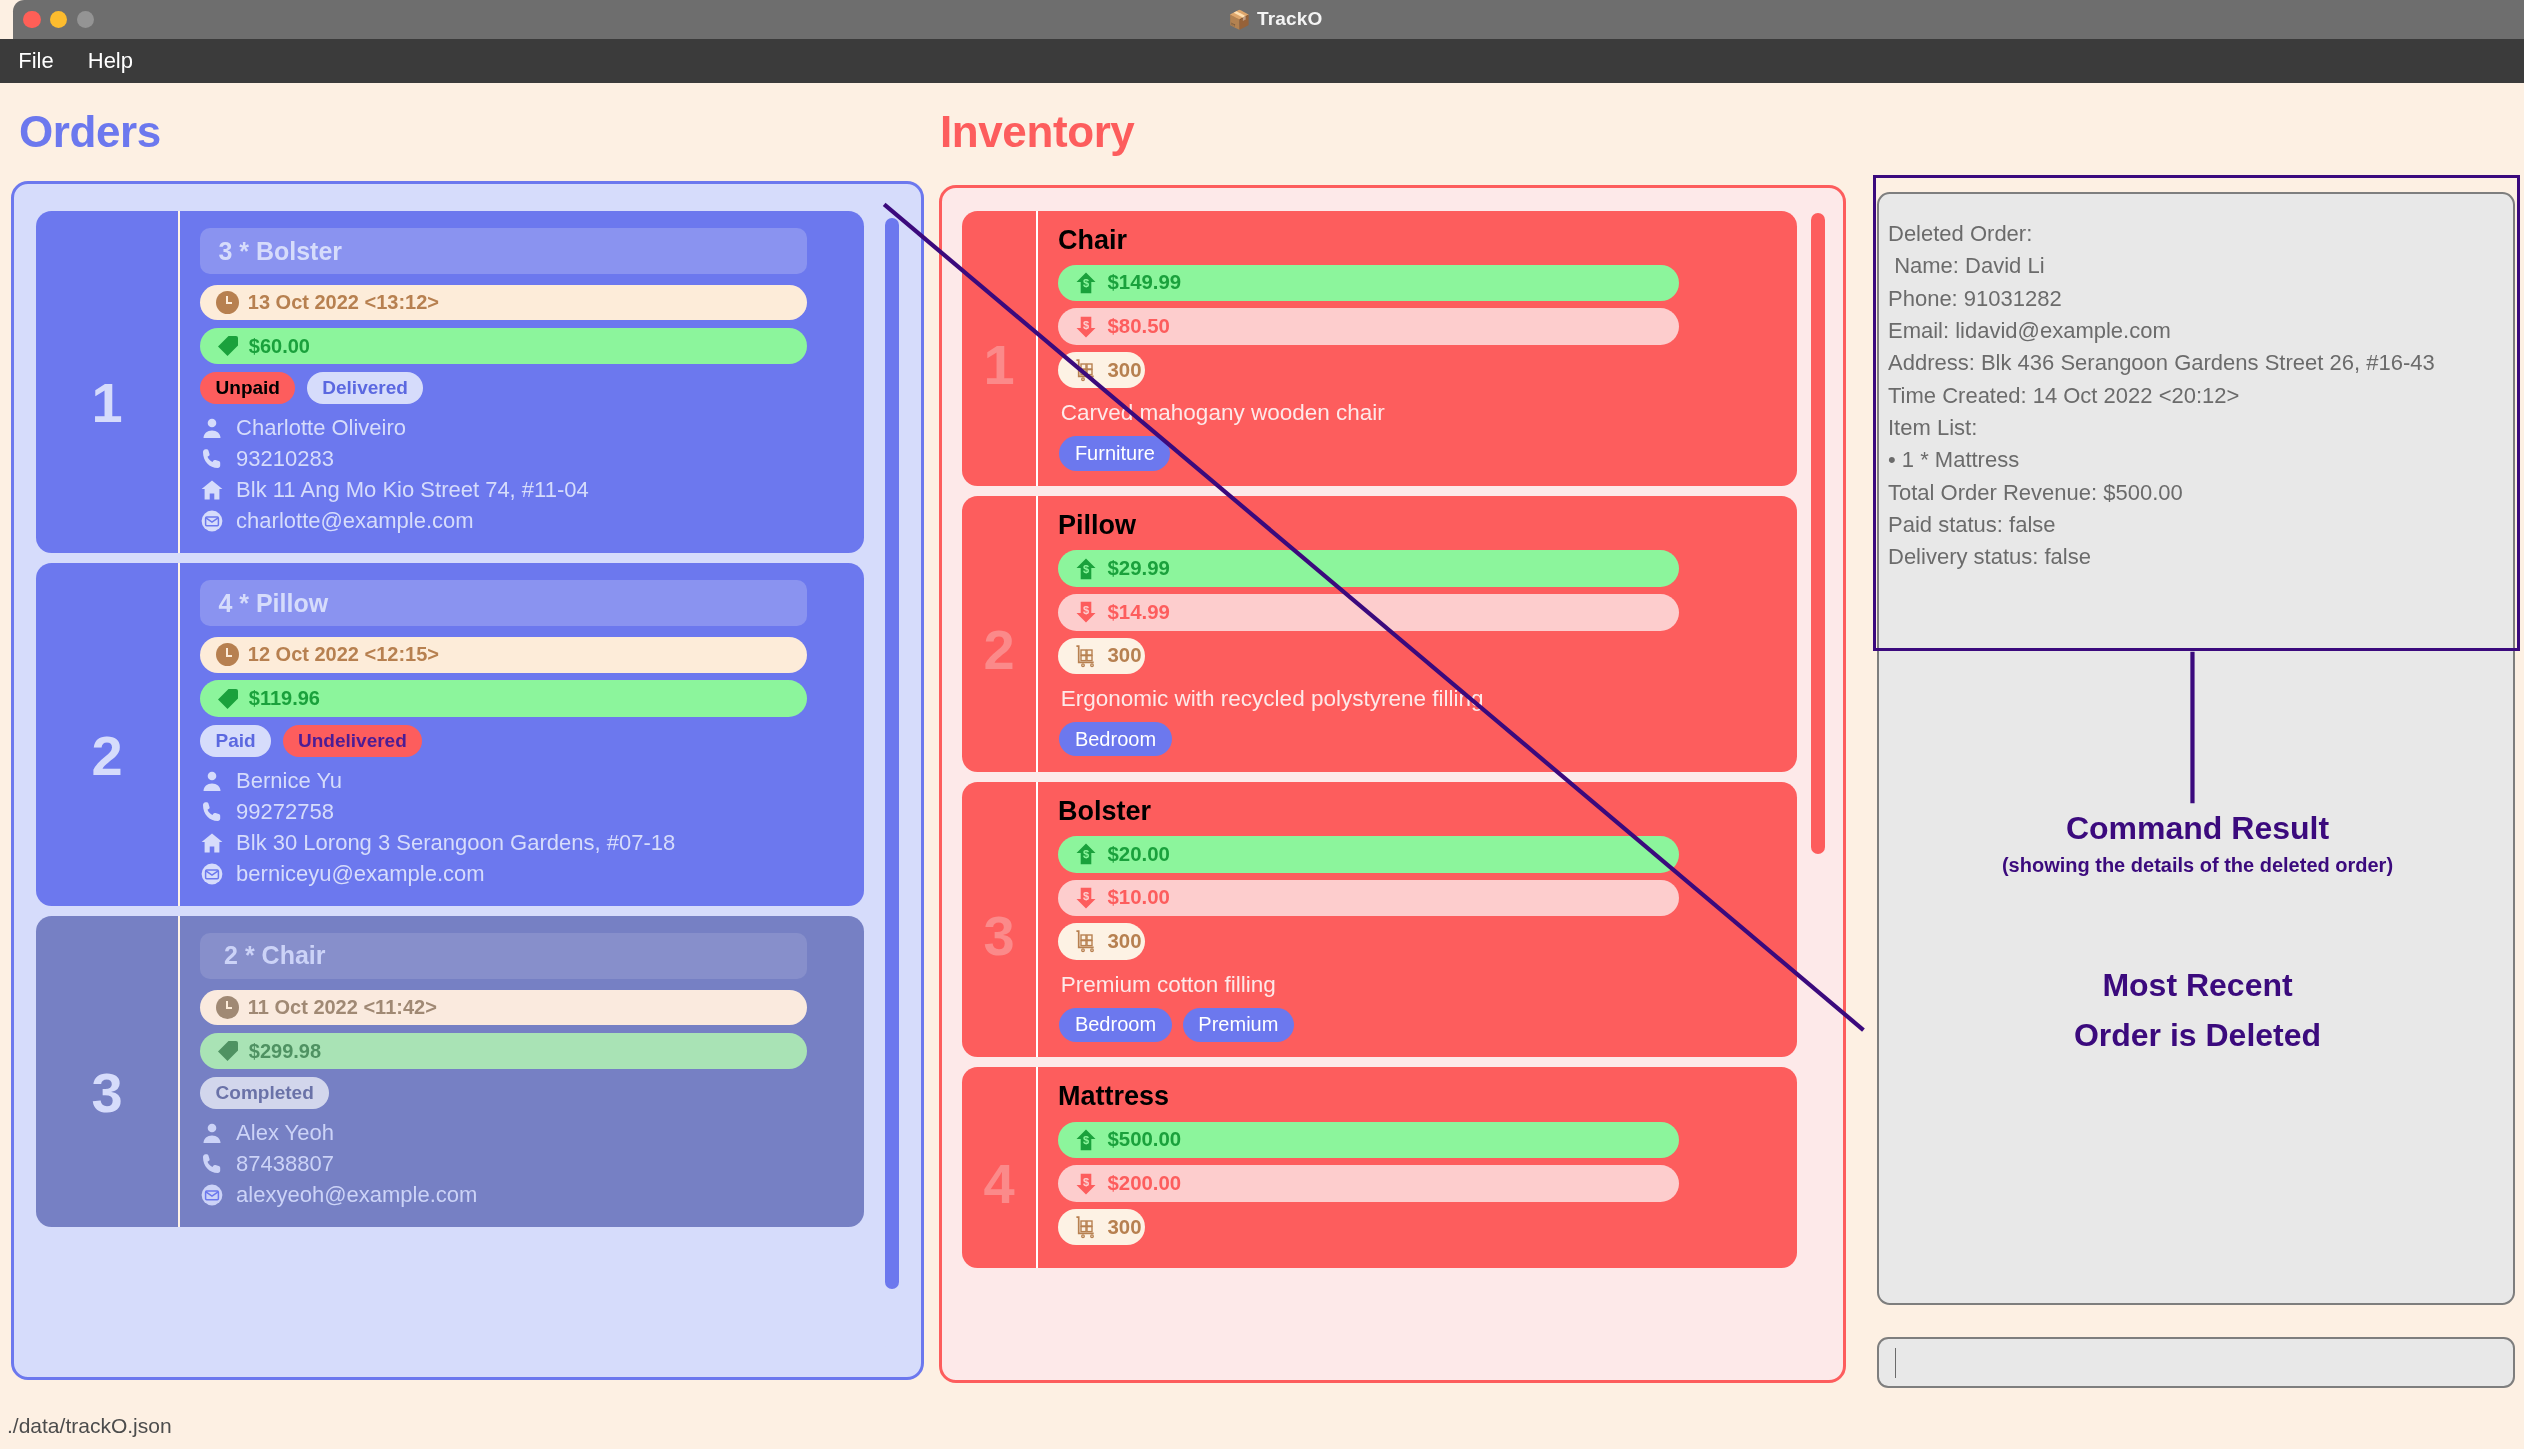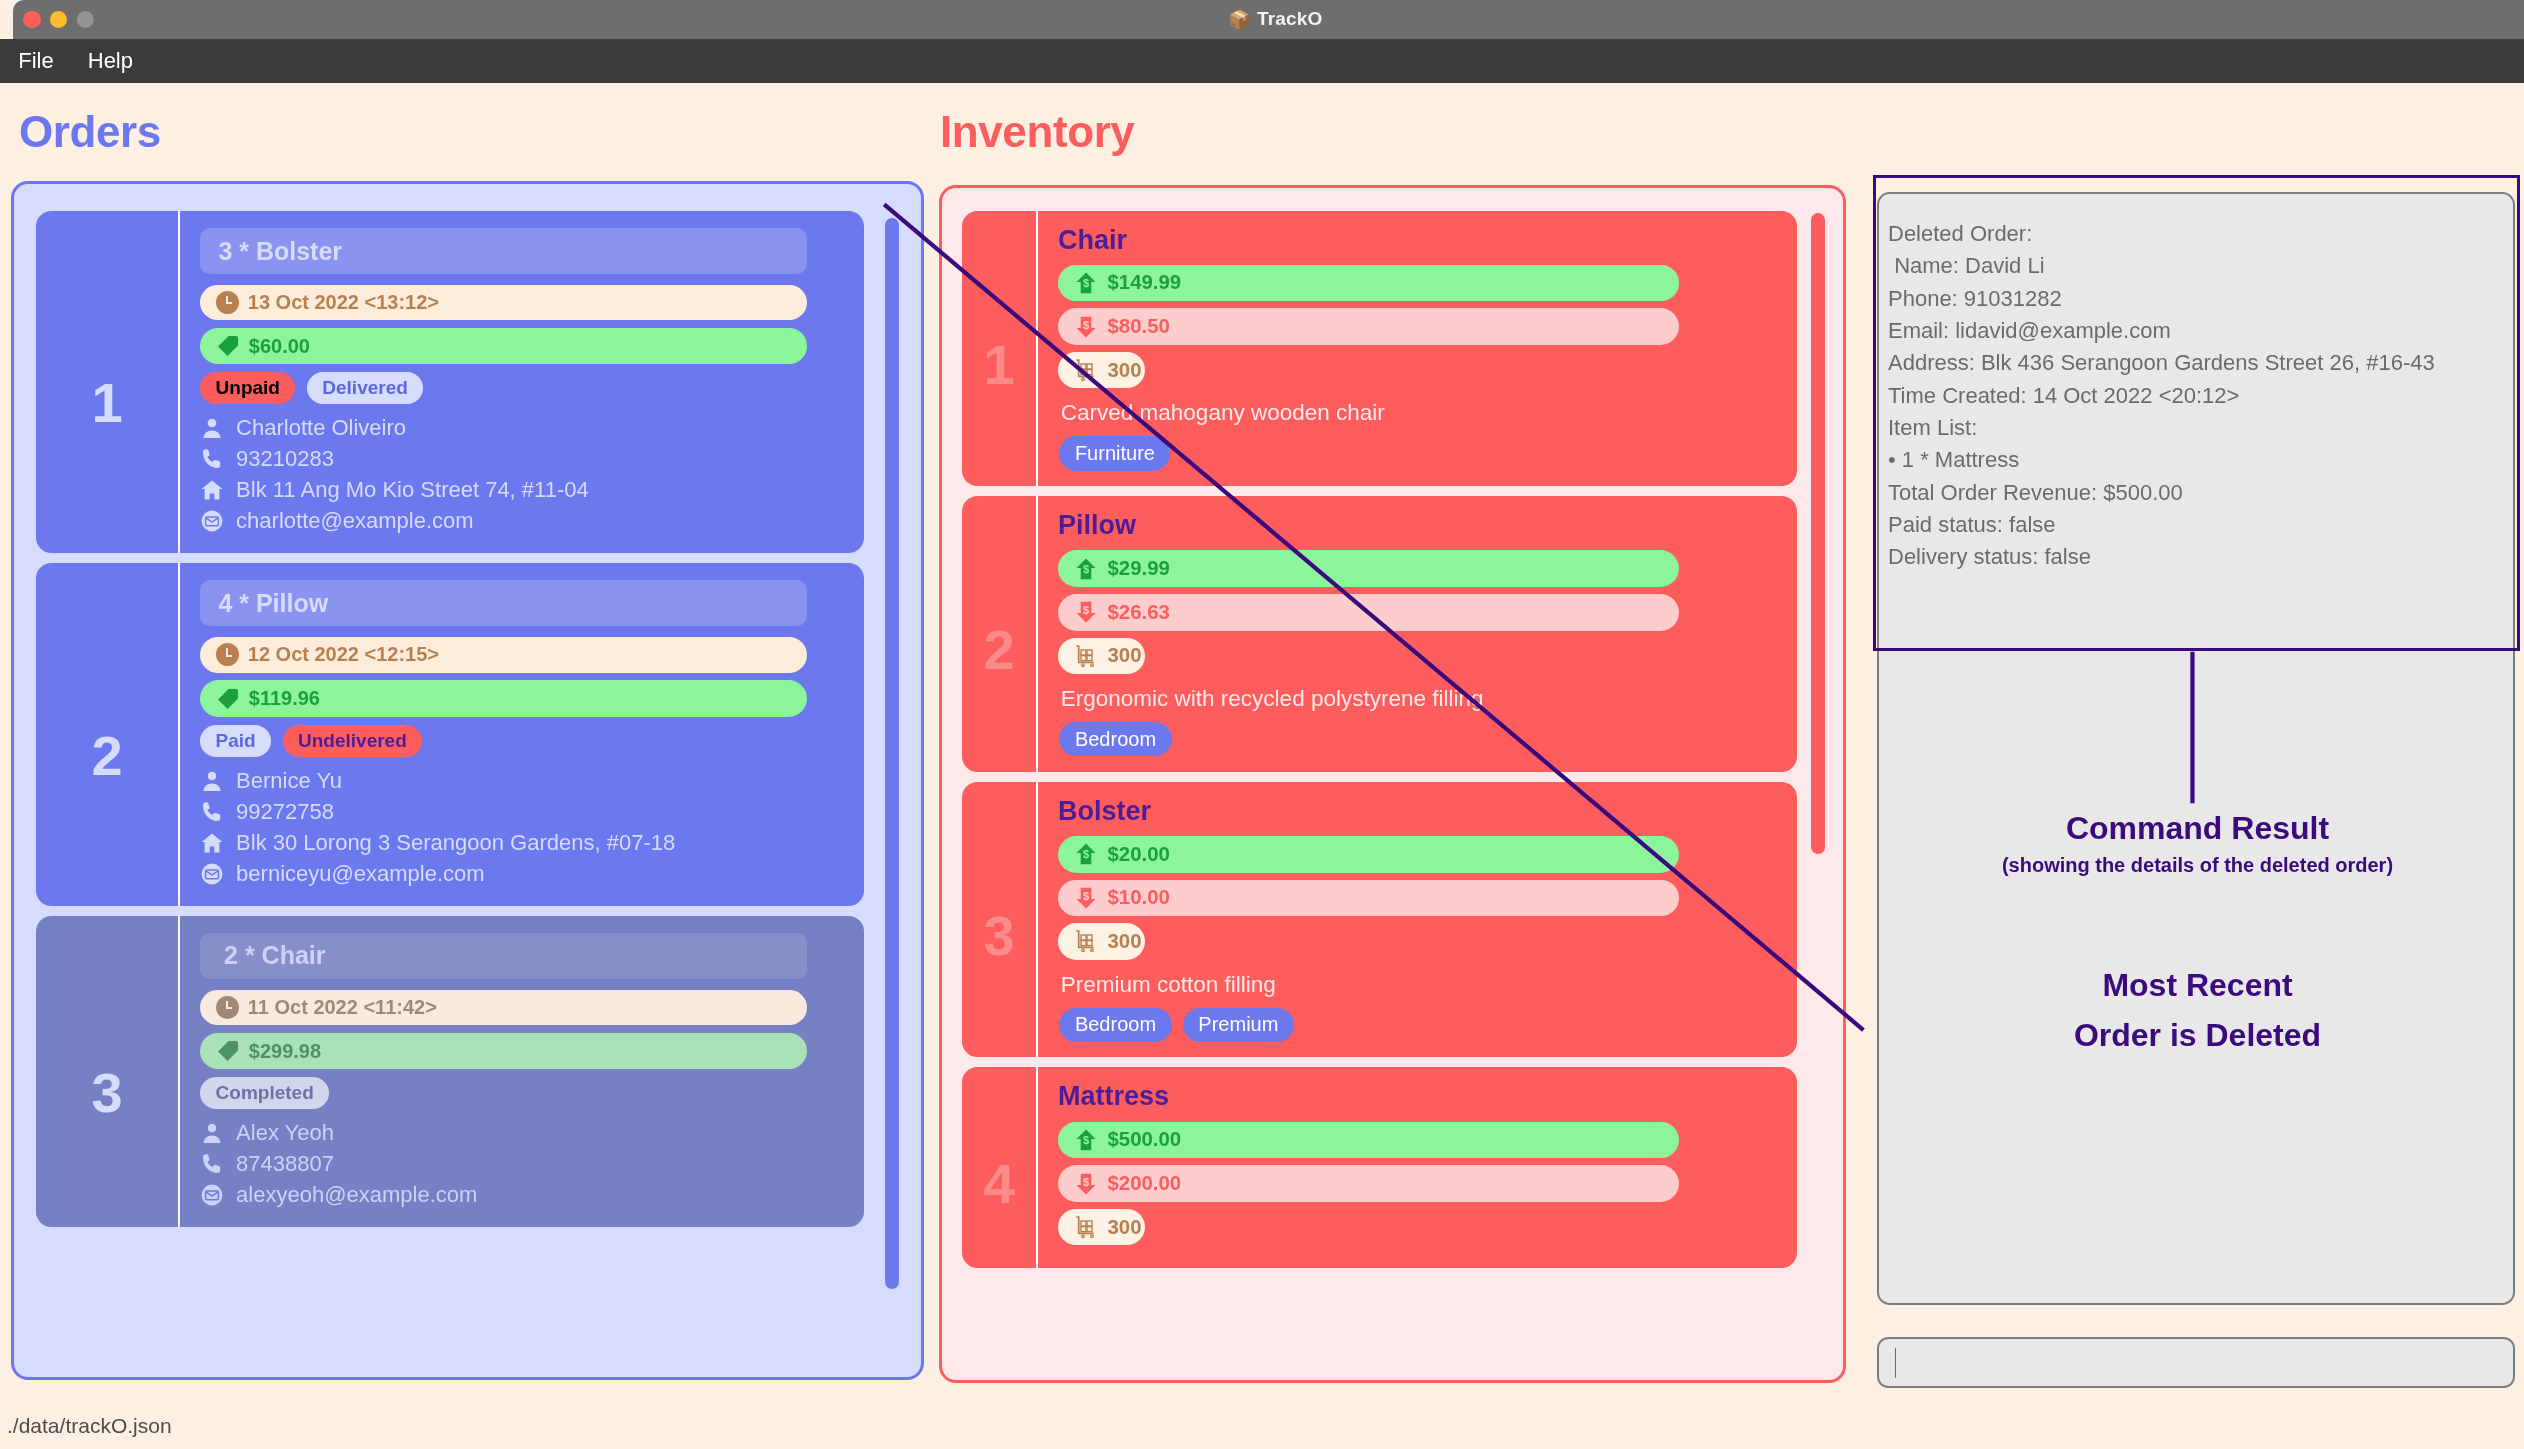--- a/index.html
+++ b/index.html
@@ -90,21 +90,21 @@
   .inv-card {
     position: relative; width: 835px; background: #fd5d5d; border-radius: 15.5px;
     margin-bottom: 10px; display: flex; min-height: 156px;
   }
   .inv-idx {
     width: 76px; flex: 0 0 76px; display: flex; align-items: center; justify-content: center;
     color: #fb8a8a; font-size: 56px; font-weight: bold; padding-top: 32px;
     border-right: 2.1px solid #ffffff;
   }
   .inv-body { flex: 1; padding: 14px 17px 15.5px 20px; }
-  .inv-name { color: #4c1d95; font-size: 27px; font-weight: bold; margin-bottom: 9.2px; }
+  .inv-name { color: #000000; font-size: 27px; font-weight: bold; margin-bottom: 9.2px; }
   .inv-pill {
     border-radius: 704px; display: flex; align-items: center; gap: 10px;
     font-size: 20.4px; font-weight: bold; padding: 6.3px 15.5px; margin-bottom: 7px;
   }
   .p-sale { background: #8cf59c; color: #1aa13c; width: 621px; }
   .p-cost { background: #fdcdcd; color: #fd5d5d; width: 621px; }
   .p-stock { background: #fdf2e4; color: #b78050; width: 87px; }
   .inv-desc { color: #fde9e9; font-size: 22.5px; margin: 12px 0 10px 2.8px; }
   .tagrow { display: flex; gap: 11.3px; margin-left: 1.4px; }
   .tag { background: #6c78ee; color: #ffffff; border-radius: 704px; padding: 5.6px 15.5px; font-size: 20px; }
@@ -369,21 +369,21 @@
                 <path fill="#1aa13c" d="M12 1.5 21.5 11h-4.2v11.2H6.7V11H2.5z"></path>
                 <text x="12" y="16.4" font-size="11" font-weight="bold" text-anchor="middle" fill="#8cf59c" font-family="Liberation Sans">$</text>
               </svg>
               <span>$29.99</span>
             </div>
             <div class="inv-pill p-cost">
               <svg class="ico-tag" viewBox="0 0 24 24" style="font-size:29px">
                 <path fill="#fd5d5d" d="M12 22.5 2.5 13h4.2V1.8h10.6V13h4.2z"></path>
                 <text x="12" y="14.2" font-size="11" font-weight="bold" text-anchor="middle" fill="#fdcdcd" font-family="Liberation Sans">$</text>
               </svg>
-              <span>$26.63</span>
+              <span>$14.99</span>
             </div>
             <div class="inv-pill p-stock">
               <svg class="ico-tag" viewBox="0 0 24 24">
                 <path d="M2.4 2.2h2.3v16.1h15" fill="none" stroke="#b78050" stroke-width="1.7"></path>
                 <rect x="7" y="6" width="5" height="5" fill="none" stroke="#b78050" stroke-width="1.4"></rect>
                 <rect x="13" y="6" width="5" height="5" fill="none" stroke="#b78050" stroke-width="1.4"></rect>
                 <rect x="7" y="11.6" width="5" height="5" fill="none" stroke="#b78050" stroke-width="1.4"></rect>
                 <rect x="13" y="11.6" width="5" height="5" fill="none" stroke="#b78050" stroke-width="1.4"></rect>
                 <circle cx="9" cy="21.2" r="1.3" fill="none" stroke="#b78050" stroke-width="1.3"></circle>
                 <circle cx="18" cy="21.2" r="1.3" fill="none" stroke="#b78050" stroke-width="1.3"></circle>

